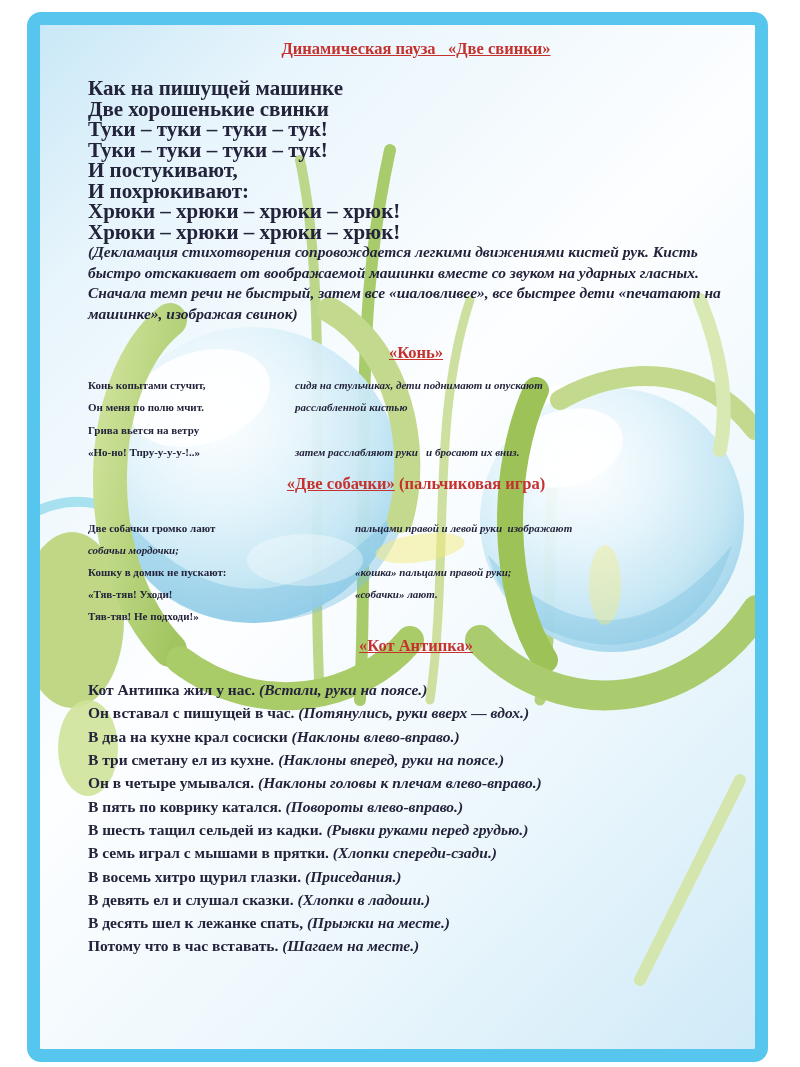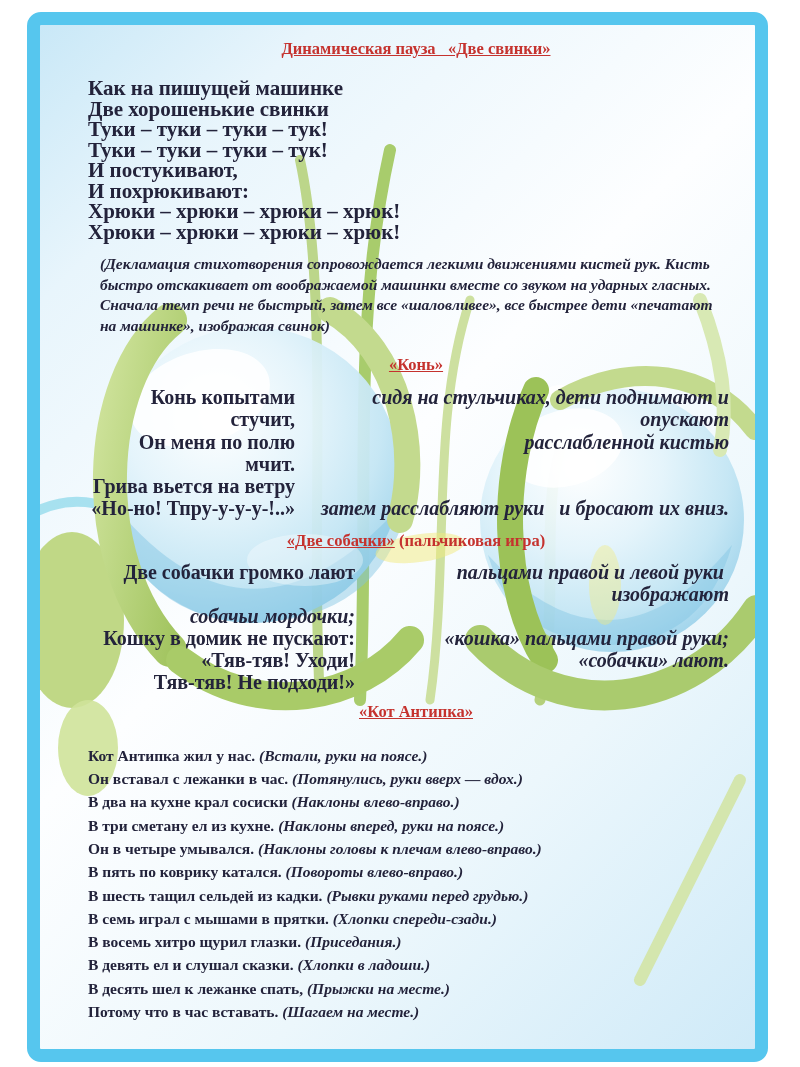--- a/index.html
+++ b/index.html
@@ -21,25 +21,25 @@
   }
   .heading{
     text-align:center;color:#c5322e;font-size:16.5px;font-weight:bold;margin:0;
   }
   .heading .u{text-decoration:underline;margin-left:15px;}
   .h-pigs{margin-bottom:19px;}
   .h-horse{margin-top:19px;}
   .h-dogs{margin-top:11px;}
   .h-cat{margin-top:9px;}
   .verse p{margin:0;line-height:20.5px;font-size:21px;}
-  .note{margin:12px;line-height:20.5px;font-size:15.5px;font-style:italic;max-width:648px;}
+  .note{margin:0;line-height:20.5px;font-size:15.5px;font-style:italic;max-width:648px;}
   .twocol{margin-top:11px;}
-  .twocol .row{display:flex;line-height:22.3px;font-size:20px;text-align:right;}
+  .twocol .row{display:flex;line-height:22.3px;font-size:11px;}
   .horse-rows .cell-l{width:207px;flex:none;}
-  .dogs-rows{margin-top:10px;}
+  .dogs-rows{margin-top:23px;}
   .dogs-rows .row{line-height:22px;}
   .dogs-rows .cell-l{width:267px;flex:none;}
   .cell-r{font-style:italic;flex:1;}
   .cell-l.italic{font-style:italic;}
   .cell-r.indent{padding-left:30px;}
   .cat-lines{margin-top:22px;}
   .cat-lines p{margin:0;line-height:23.3px;font-size:15.5px;}
   .cat-lines .act{font-style:italic;}
 </style>
 </head>
@@ -170,21 +170,21 @@
       <div class="row">
         <div class="cell-l">Тяв-тяв! Не подходи!»</div>
         <div class="cell-r"></div>
       </div>
     </div>
 
     <h2 class="heading h-cat"><span class="u">«Кот Антипка»</span></h2>
 
     <div class="cat-lines">
       <p><span>Кот Антипка жил у нас.</span> <span class="act">(Встали, руки на поясе.)</span></p>
-      <p><span>Он вставал с лежанки в час.</span> <span class="act">(Потянулись, руки вверх — вдох.)</span></p>
+      <p><span>Он вставал с пишущей в час.</span> <span class="act">(Потянулись, руки вверх — вдох.)</span></p>
       <p><span>В два на кухне крал сосиски</span> <span class="act">(Наклоны влево-вправо.)</span></p>
       <p><span>В три сметану ел из кухне.</span> <span class="act">(Наклоны вперед, руки на поясе.)</span></p>
       <p><span>Он в четыре умывался.</span> <span class="act">(Наклоны головы к плечам влево-вправо.)</span></p>
       <p><span>В пять по коврику катался.</span> <span class="act">(Повороты влево-вправо.)</span></p>
       <p><span>В шесть тащил сельдей из кадки.</span> <span class="act">(Рывки руками перед грудью.)</span></p>
       <p><span>В семь играл с мышами в прятки.</span> <span class="act">(Хлопки спереди-сзади.)</span></p>
       <p><span>В восемь хитро щурил глазки.</span> <span class="act">(Приседания.)</span></p>
       <p><span>В девять ел и слушал сказки.</span> <span class="act">(Хлопки в ладоши.)</span></p>
       <p><span>В десять шел к лежанке спать,</span> <span class="act">(Прыжки на месте.)</span></p>
       <p><span>Потому что в час вставать.</span> <span class="act">(Шагаем на месте.)</span></p>

